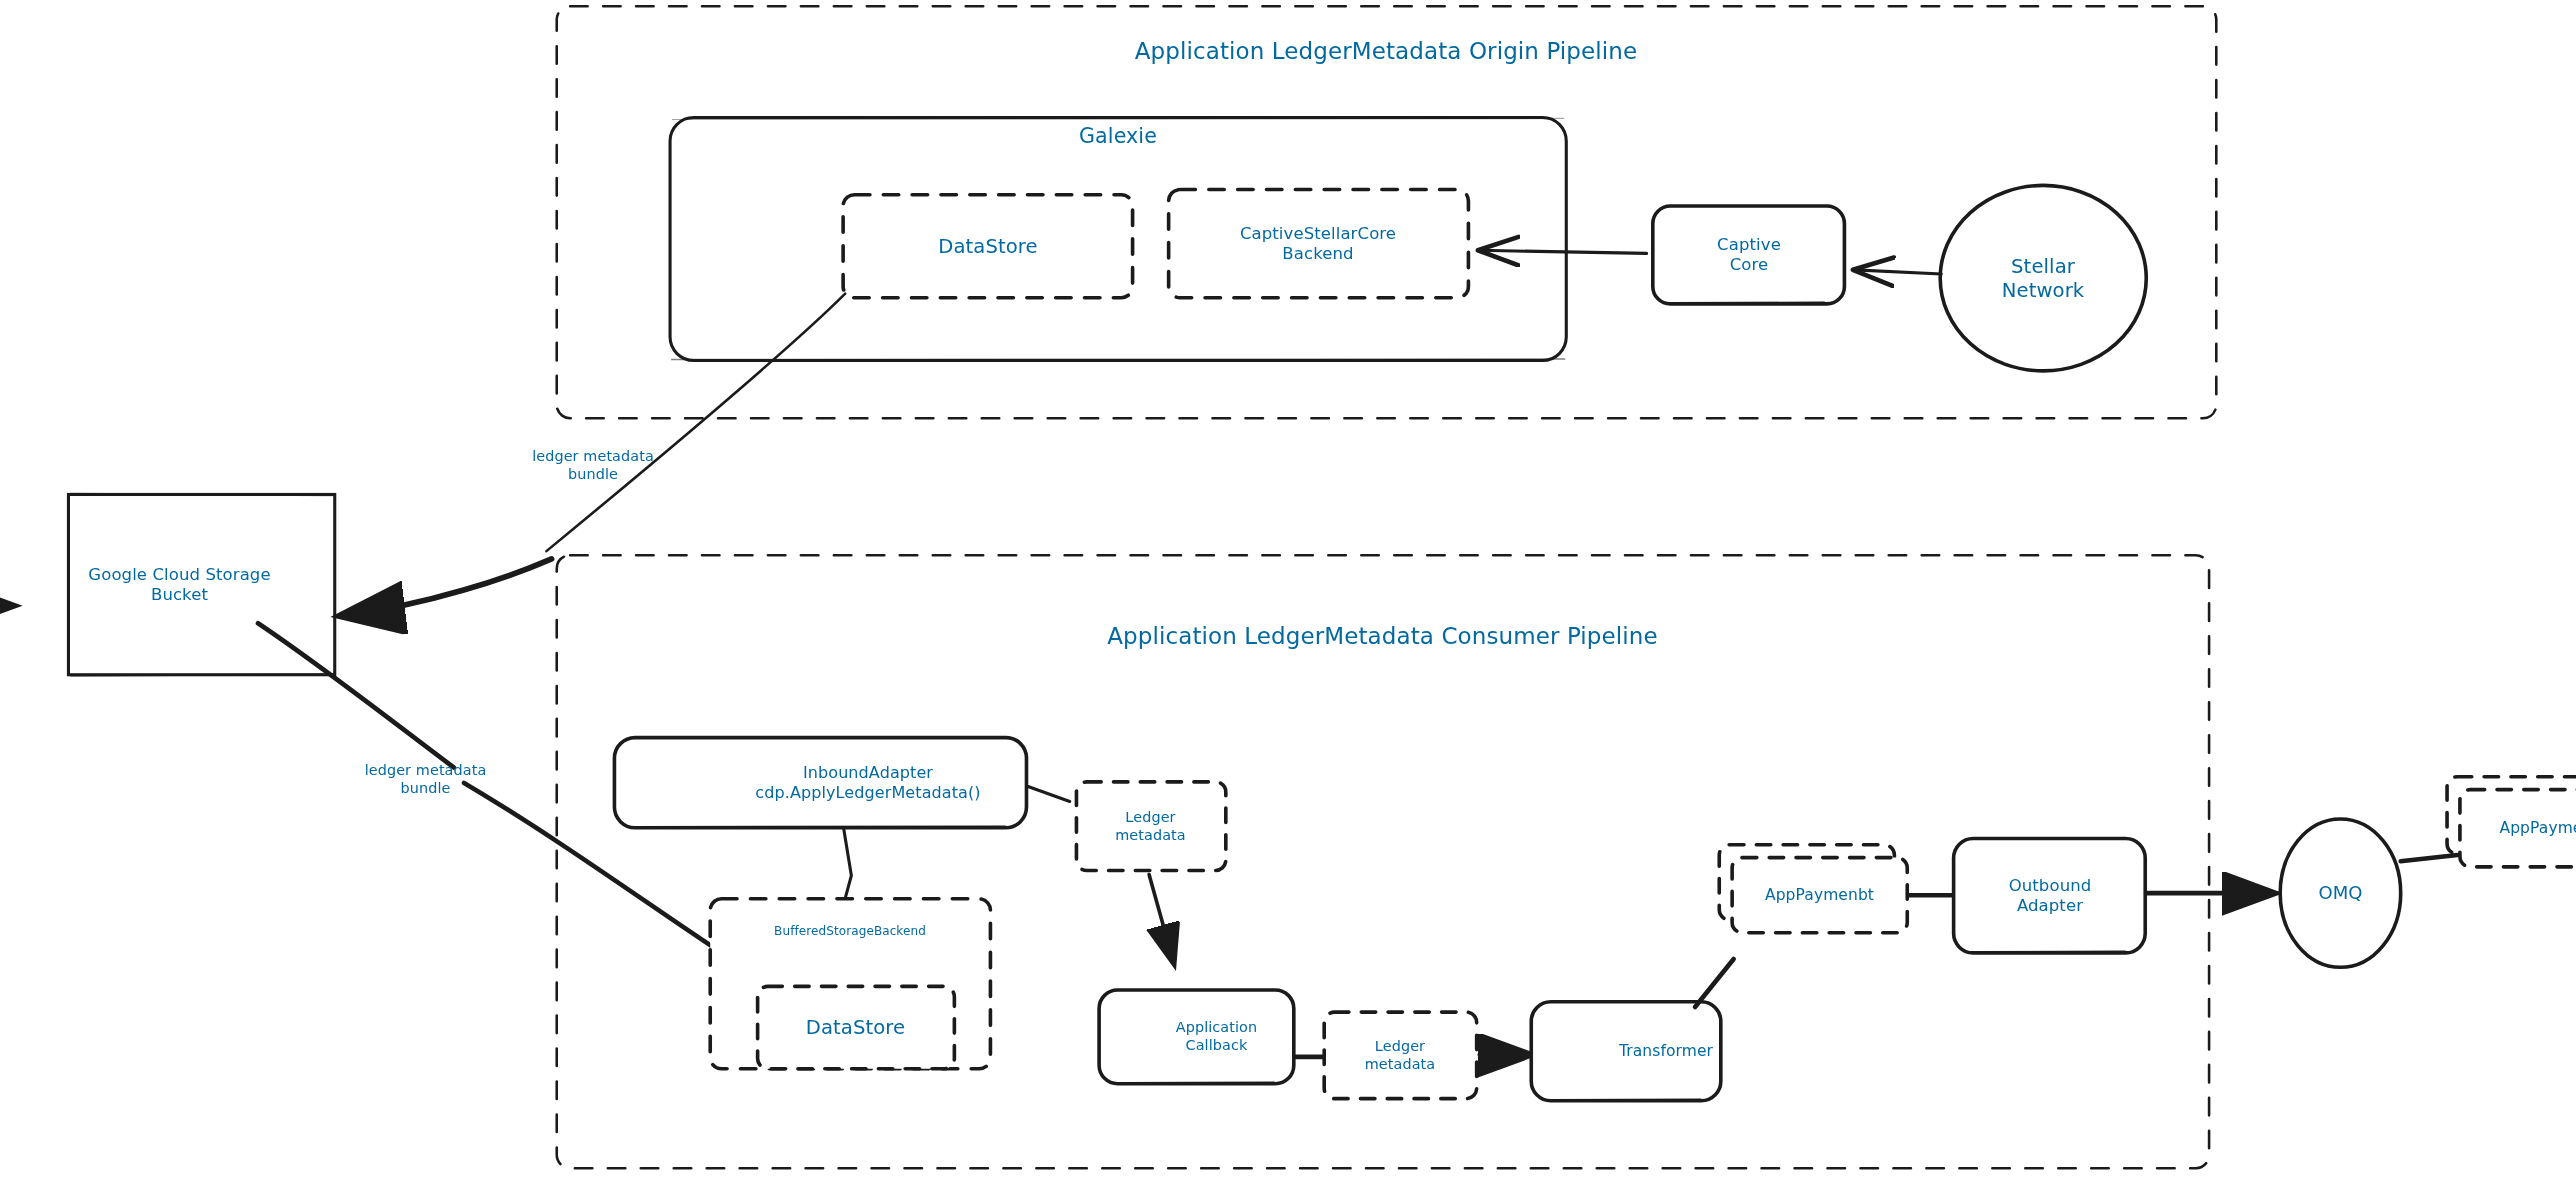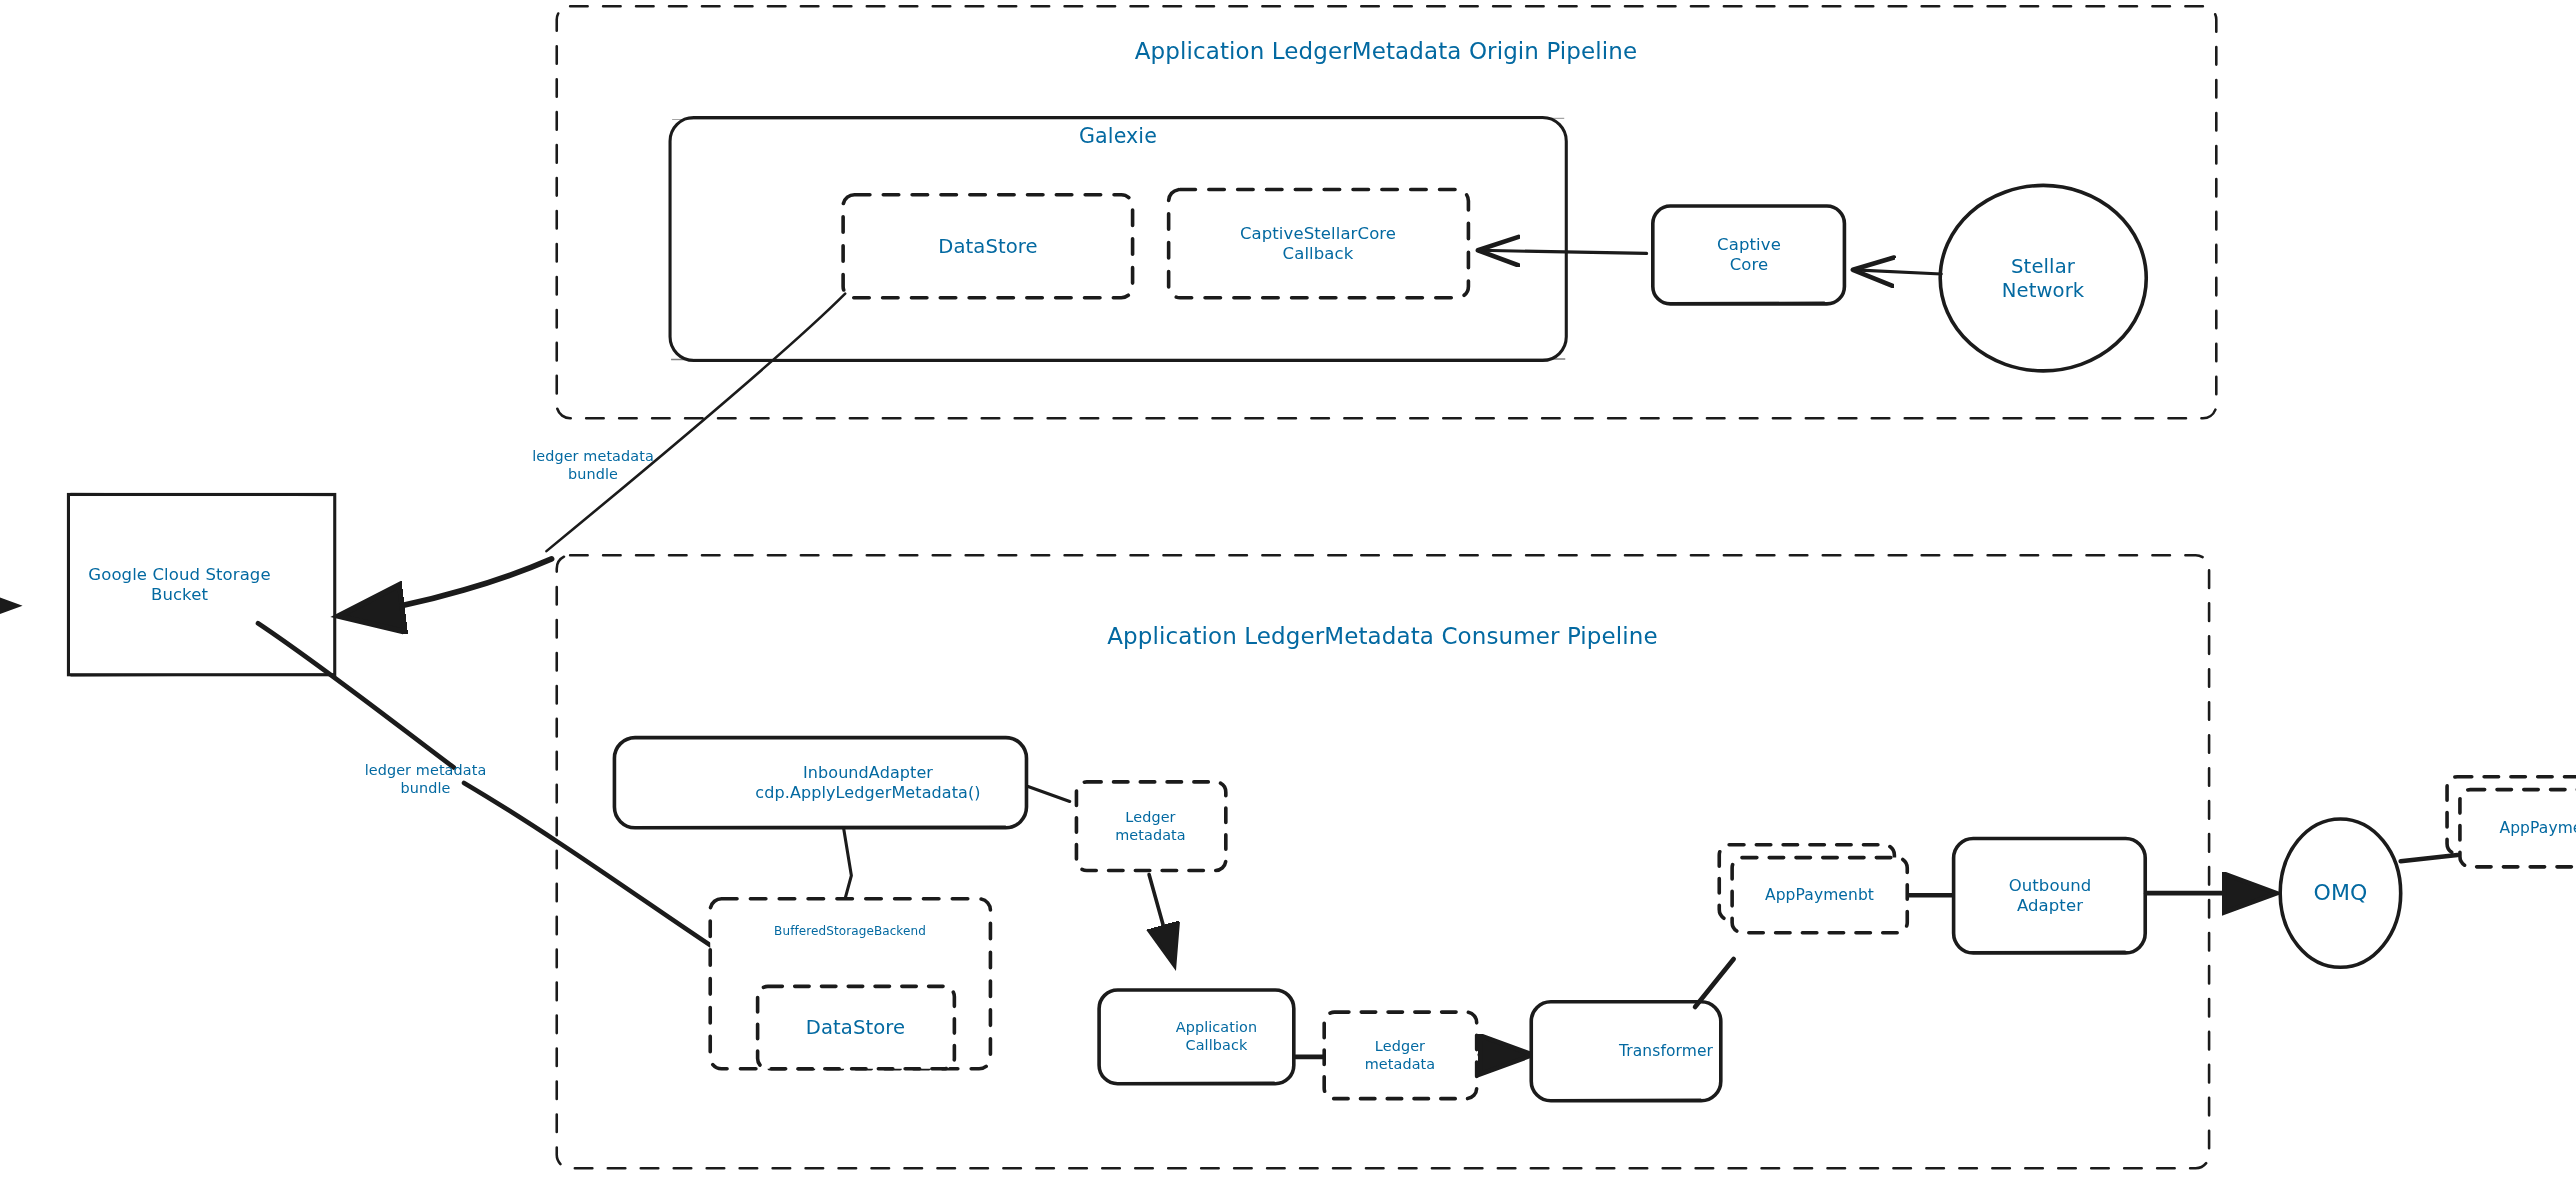--- a/index.html
+++ b/index.html
@@ -171,21 +171,21 @@
     </g>
   </svg>
 
   <div class="lbl t-title" style="left:556px;top:36px;width:1660px;height:31px;">Application LedgerMetadata Origin Pipeline</div>
 
   <div class="lbl t-group" style="left:670px;top:117px;width:896px;height:39px;">Galexie</div>
 
   <div class="lbl t-node" style="left:843px;top:195px;width:290px;height:103px;">DataStore</div>
 
   <div class="lbl t-node-sm" style="left:1168px;top:190px;width:300px;height:108px;">CaptiveStellarCore
-Callback</div>
+Backend</div>
 
   <div class="lbl t-node" style="left:1940px;top:232px;width:206px;height:93px;">Stellar
 Network</div>
 
   <div class="lbl t-node-sm" style="left:1653px;top:206px;width:192px;height:98px;">Captive
 Core</div>
 
   <div class="lbl t-node-sm" style="left:68px;top:495px;width:223px;height:180px;">Google Cloud Storage
 Bucket</div>
 
@@ -213,18 +213,18 @@
   <div class="lbl t-edge" style="left:1324px;top:1012px;width:152px;height:87px;">Ledger
 metadata</div>
 
   <div class="lbl t-edge" style="left:1531px;top:1002px;width:190px;height:99px;font-size:15.5px;margin-left:40px;">Transformer</div>
 
   <div class="lbl t-edge" style="left:1732px;top:858px;width:175px;height:75px;font-size:15.5px;">AppPaymenbt</div>
 
   <div class="lbl t-edge" style="left:1954px;top:839px;width:192px;height:114px;font-size:16.5px;">Outbound
 Adapter</div>
 
-  <div class="lbl t-edge" style="left:2280px;top:857px;width:121px;height:72px;font-size:22px;">OMQ</div>
+  <div class="lbl t-edge" style="left:2280px;top:857px;width:121px;height:72px;font-size:18px;">OMQ</div>
 
   <div class="lbl t-edge" style="left:2460px;top:790px;width:188px;height:77px;font-size:15.5px;">AppPaymenbt</div>
 
 </div>
 
 
 </body></html>

